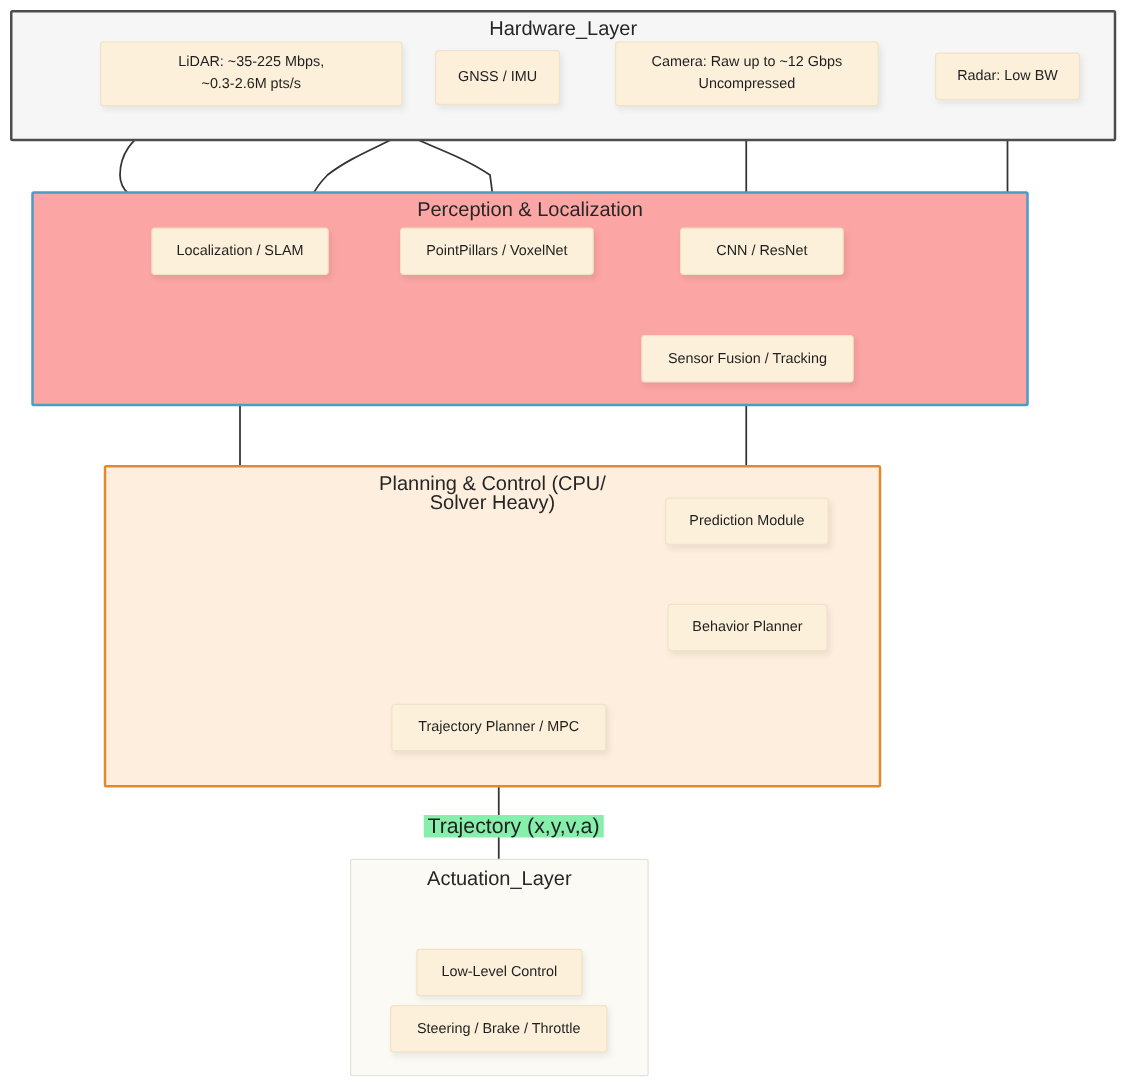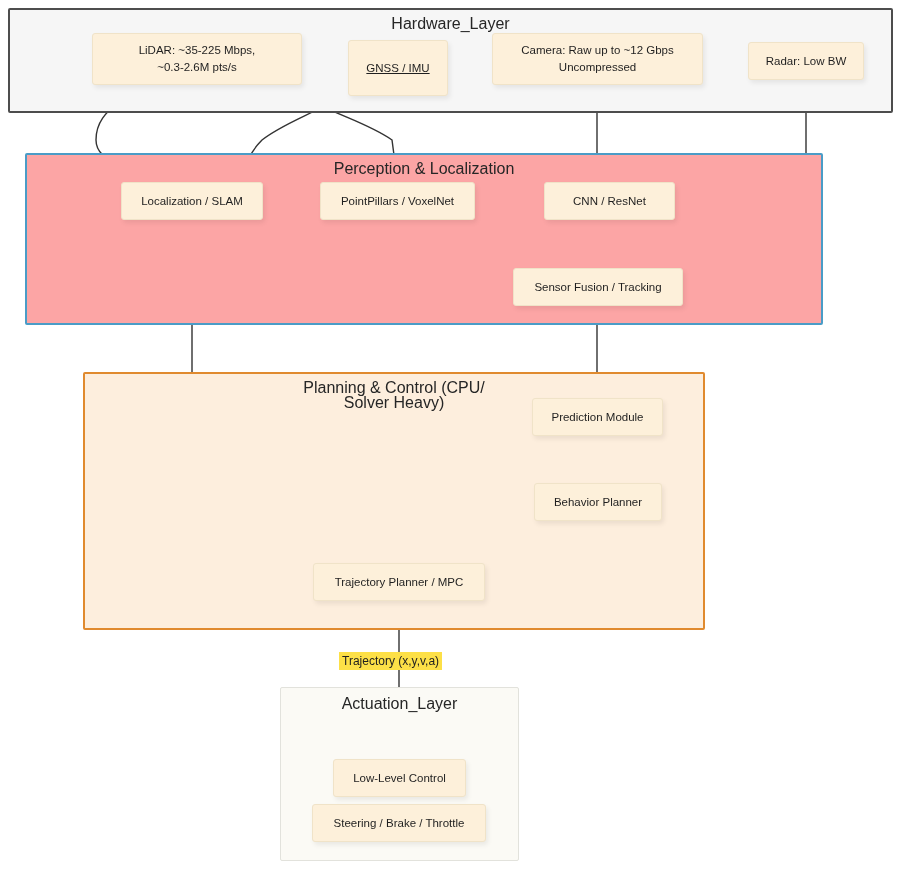--- a/index.html
+++ b/index.html
@@ -99,23 +99,23 @@
     justify-content: center;
     text-align: center;
     white-space: pre-line;
     padding: 2px 6px;
     box-shadow: 2px 3px 5px rgba(0,0,0,0.07);
   }
 
   
   .edge-label {
     position: absolute;
-    background: #fde047;
+    background: #86efac;
     color: #1f1f1f;
-    font-size: 12px;
+    font-size: 17px;
     line-height: 16px;
     padding: 1px 3px;
     white-space: nowrap;
   }
 </style>
 </head>
 <body>
 
 <div id="canvas">
 
@@ -165,24 +165,24 @@
 
   <div class="cluster cluster-planning">
     <div class="cluster-label">Planning &amp; Control (CPU/
 Solver Heavy)</div>
   </div>
 
   <div class="cluster cluster-actuation">
     <div class="cluster-label">Actuation_Layer</div>
   </div>
 
-  <div class="node" style="left:92px;  top:33px;  width:210px; height:52px;">LiDAR: ~35-225 Mbps,
+  <div class="node" style="left:80px;  top:33px;  width:242px; height:52px;">LiDAR: ~35-225 Mbps,
 ~0.3-2.6M pts/s</div>
 
-  <div class="node" style="left:348px; top:40px;  width:100px; height:56px;text-decoration:underline;">GNSS / IMU</div>
+  <div class="node" style="left:348px; top:40px;  width:100px; height:44px;">GNSS / IMU</div>
 
   <div class="node" style="left:492px; top:33px;  width:211px; height:52px;">Camera: Raw up to ~12 Gbps
 Uncompressed</div>
 
   <div class="node" style="left:748px; top:42px;  width:116px; height:38px;">Radar: Low BW</div>
 
   <div class="node" style="left:121px; top:182px; width:142px; height:38px;">Localization / SLAM</div>
 
   <div class="node" style="left:320px; top:182px; width:155px; height:38px;">PointPillars / VoxelNet</div>
 

